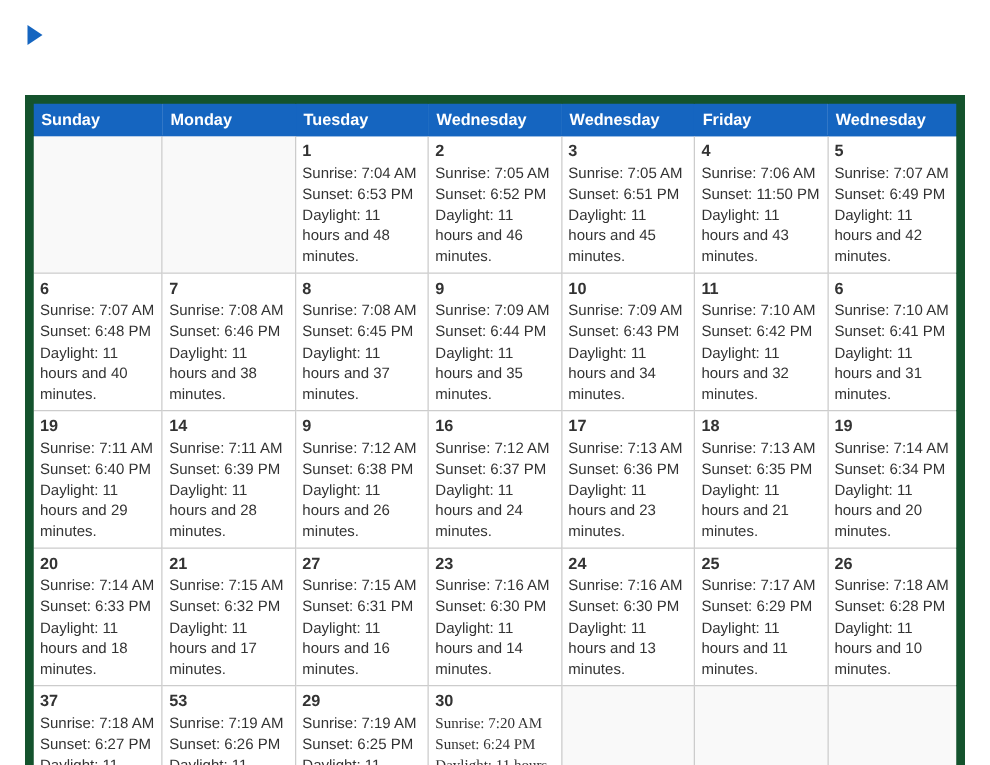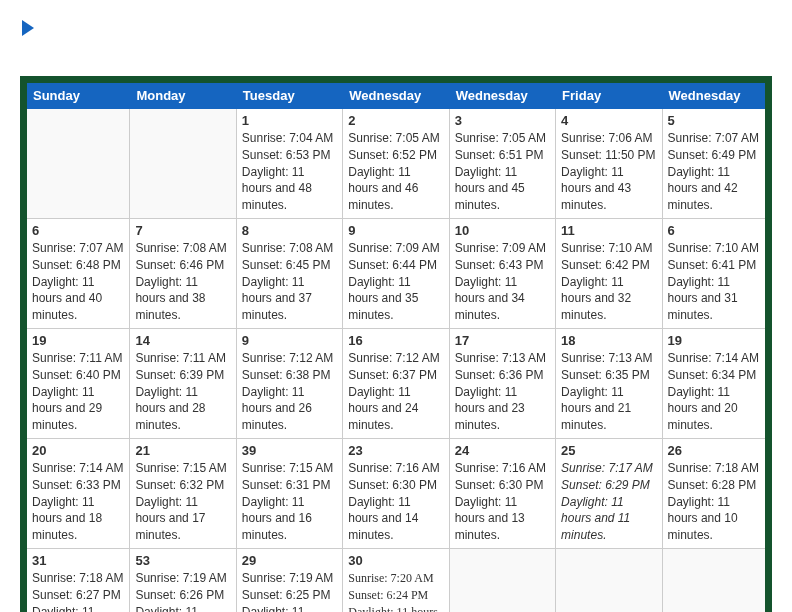--- a/index.html
+++ b/index.html
@@ -244,53 +244,53 @@
 Sunset: 6:33 PM
 Daylight: 11 hours and 18 minutes.</div>
         </td>
         <td>
           <span class="day-number">21</span>
           <div class="day-info" style="white-space: pre-line;">Sunrise: 7:15 AM
 Sunset: 6:32 PM
 Daylight: 11 hours and 17 minutes.</div>
         </td>
         <td>
-          <span class="day-number">39</span>
+          <span class="day-number">27</span>
           <div class="day-info" style="white-space: pre-line;">Sunrise: 7:15 AM
 Sunset: 6:31 PM
 Daylight: 11 hours and 16 minutes.</div>
         </td>
         <td>
           <span class="day-number">23</span>
           <div class="day-info" style="white-space: pre-line;">Sunrise: 7:16 AM
 Sunset: 6:30 PM
 Daylight: 11 hours and 14 minutes.</div>
         </td>
         <td>
           <span class="day-number">24</span>
           <div class="day-info" style="white-space: pre-line;">Sunrise: 7:16 AM
 Sunset: 6:30 PM
 Daylight: 11 hours and 13 minutes.</div>
         </td>
         <td>
           <span class="day-number">25</span>
-          <div class="day-info" style="white-space: pre-line; font-style: italic;">Sunrise: 7:17 AM
+          <div class="day-info" style="white-space: pre-line;">Sunrise: 7:17 AM
 Sunset: 6:29 PM
 Daylight: 11 hours and 11 minutes.</div>
         </td>
         <td>
           <span class="day-number">26</span>
           <div class="day-info" style="white-space: pre-line;">Sunrise: 7:18 AM
 Sunset: 6:28 PM
 Daylight: 11 hours and 10 minutes.</div>
         </td>
       </tr>
       <tr class="week-row">
         <td>
-          <span class="day-number">31</span>
+          <span class="day-number">37</span>
           <div class="day-info" style="white-space: pre-line;">Sunrise: 7:18 AM
 Sunset: 6:27 PM
 Daylight: 11 hours and 8 minutes.</div>
         </td>
         <td>
           <span class="day-number">53</span>
           <div class="day-info" style="white-space: pre-line;">Sunrise: 7:19 AM
 Sunset: 6:26 PM
 Daylight: 11 hours and 7 minutes.</div>
         </td>

